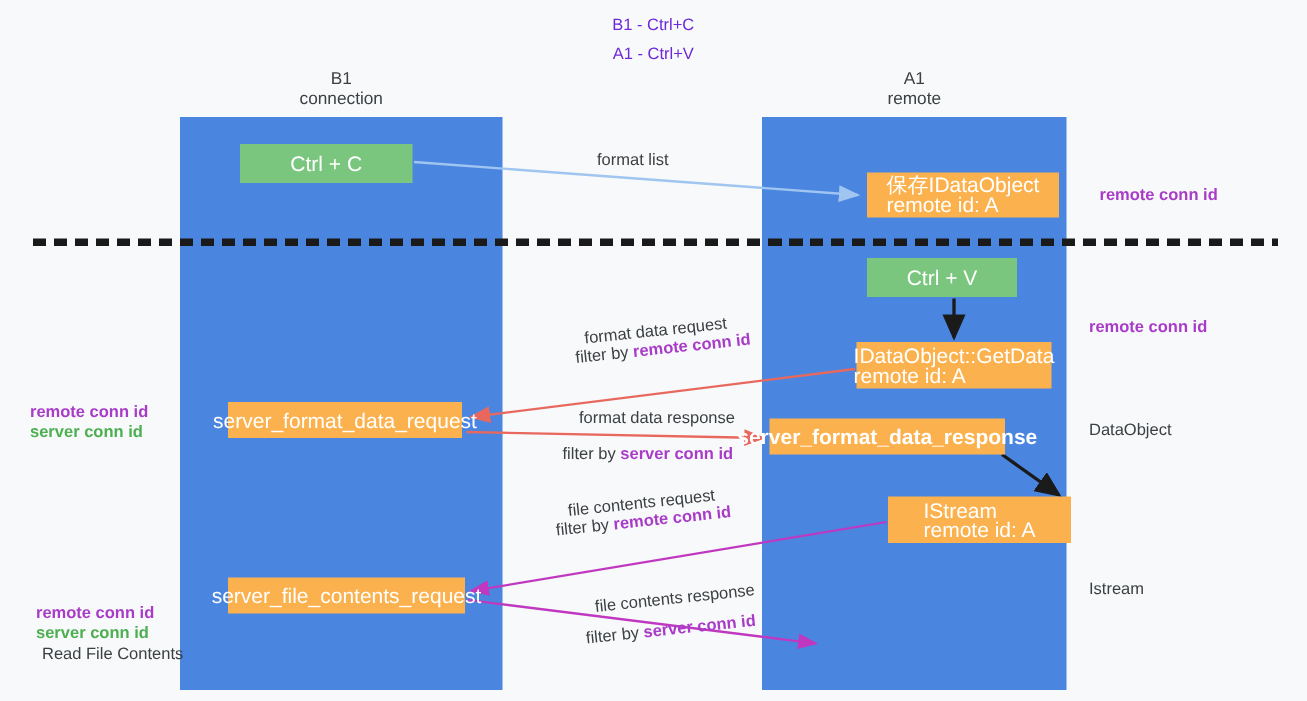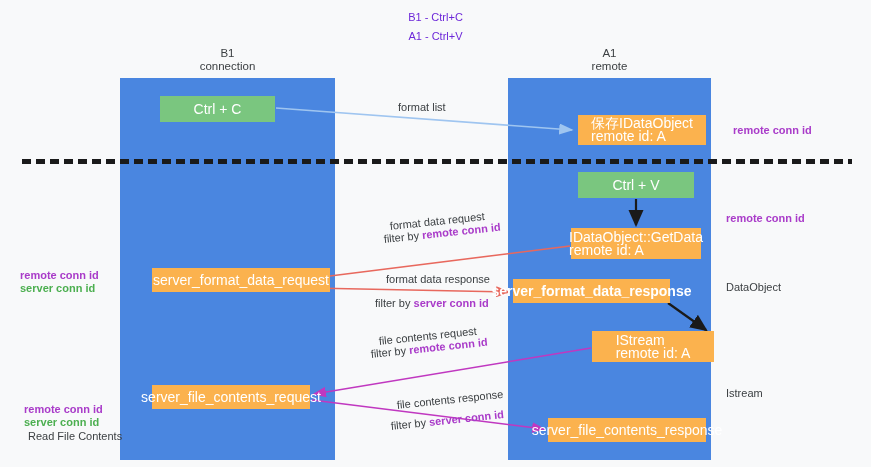--- a/index.html
+++ b/index.html
@@ -40,23 +40,23 @@
   .node{
     position:absolute;display:flex;flex-direction:column;align-items:center;
     justify-content:center;color:#ffffff;font-size:14px;line-height:13px;
     white-space:pre-line;box-sizing:border-box;padding:2px 4px;
   }
   .node.green{background:#7ac67f;}
   .node.orange{background:#fbb24e;}
 
   #n-ctrlc{left:160px;top:96px;width:115px;height:26px;}
   #n-save{left:578px;top:115px;width:128px;height:30px;}
-  #n-ctrlv{left:578px;top:172px;width:116px;height:26px;}
+  #n-ctrlv{left:578px;top:172px;width:100px;height:26px;}
   #n-getdata{left:571px;top:228px;width:130px;height:31px;}
-  #n-sfdreq{left:152px;top:268px;width:178px;height:24px;}
+  #n-sfdreq{left:152px;top:268px;width:156px;height:24px;}
   #n-sfdresp{left:513px;top:279px;width:157px;height:24px;font-weight:bold;}
   #n-istream{left:592px;top:331px;width:122px;height:31px;}
   #n-sfcreq{left:152px;top:385px;width:158px;height:24px;}
   #n-sfcresp{left:548px;top:418px;width:158px;height:24px;}
 
   
   .anno{position:absolute;font-size:11px;line-height:14px;white-space:pre-line;}
   .anno.purple{color:#a93bc9;font-weight:bold;}
   .anno.green-t{color:#4caf50;font-weight:bold;}
   .anno.dark{color:#3c4043;margin-top:44px;}
@@ -144,21 +144,20 @@
   <div class="node orange" id="n-save">保存IDataObject
 remote id: A</div>
   <div class="node green" id="n-ctrlv">Ctrl + V</div>
   <div class="node orange" id="n-getdata">IDataObject::GetData
 remote id: A</div>
   <div class="node orange" id="n-sfdreq">server_format_data_request</div>
   <div class="node orange" id="n-sfdresp">server_format_data_response</div>
   <div class="node orange" id="n-istream">IStream
 remote id: A</div>
   <div class="node orange" id="n-sfcreq">server_file_contents_request</div>
-  <div class="node orange" id="n-sfcresp">server_file_contents_response</div>
 
   <div class="edge-label" id="el-formatlist">format list</div>
 
   <div class="edge-label" id="el-fdreq1">format data request</div>
   <div class="edge-label" id="el-fdreq2"><span>filter by </span><span class="hl-purple">remote conn id</span></div>
 
   <div class="edge-label" id="el-fdresp1">format data response</div>
   <div class="edge-label" id="el-fdresp2"><span>filter by </span><span class="hl-purple">server conn id</span></div>
 
   <div class="edge-label" id="el-fcreq1">file contents request</div>

